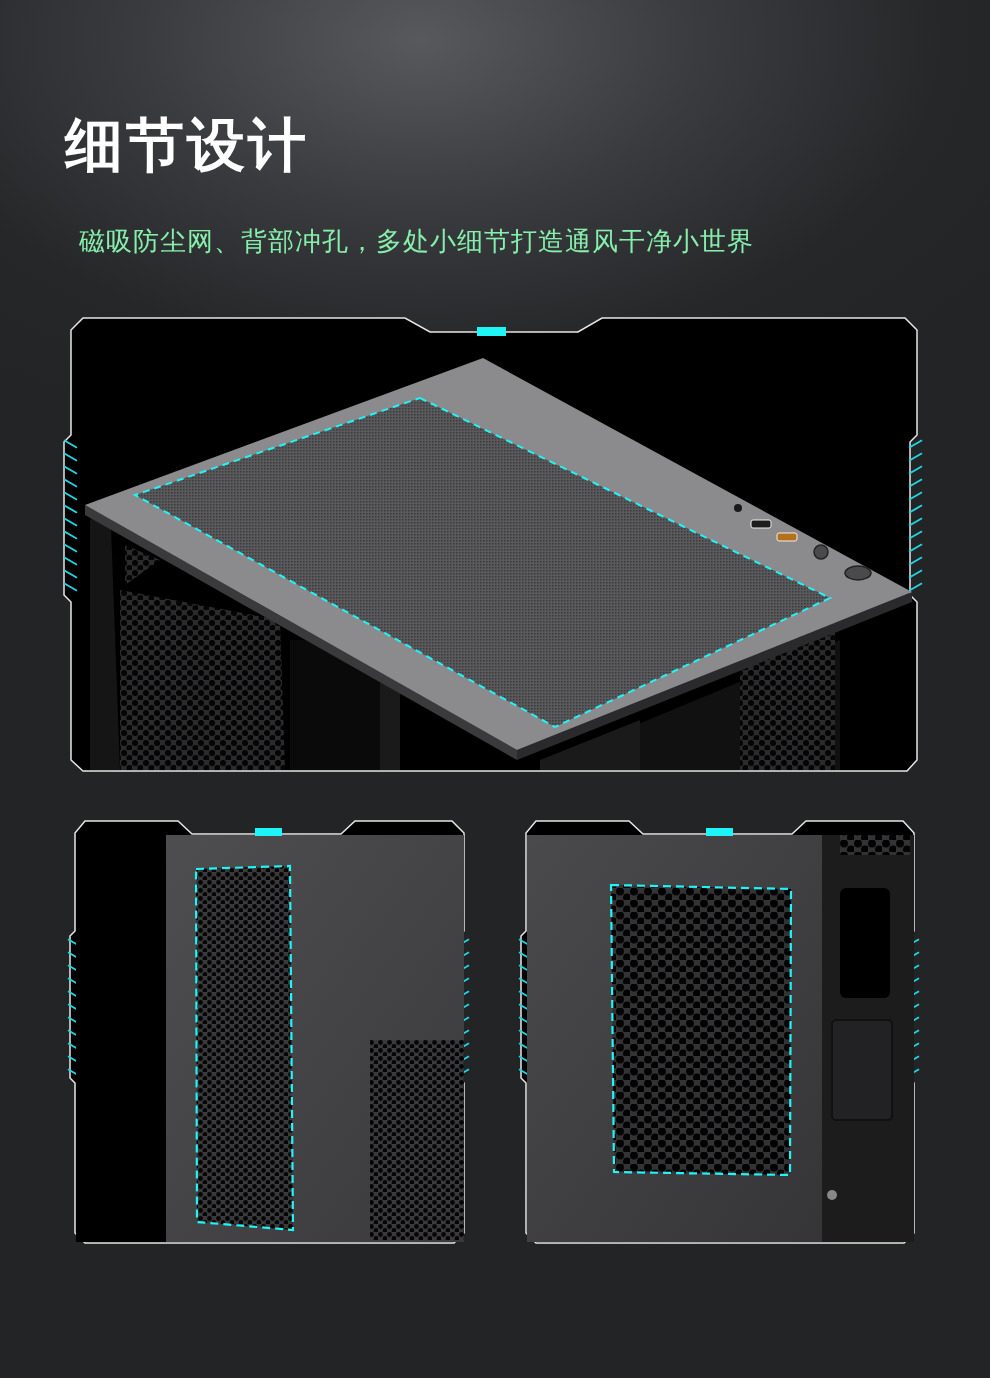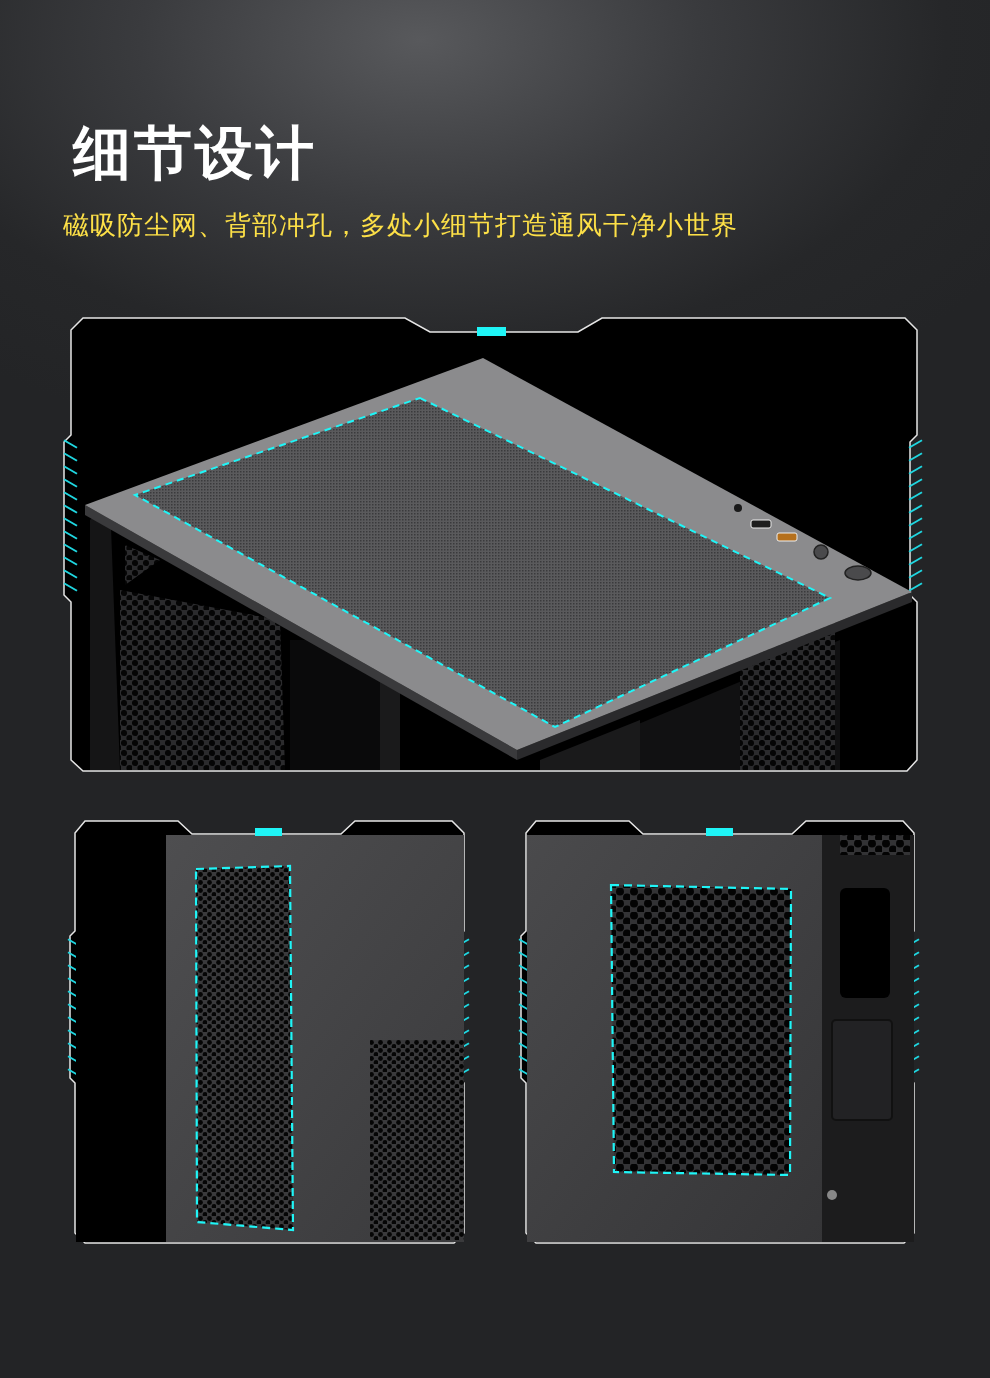--- a/index.html
+++ b/index.html
@@ -6,25 +6,25 @@
   body {
     width:990px; height:1378px; overflow:hidden;
     background: radial-gradient(ellipse 700px 420px at 420px 40px, #58595c 0%, #3a3b3e 40%, #262729 75%, #232426 100%);
     background-color:#232426;
     font-family: "DejaVu Sans", sans-serif;
     position:relative;
   }
   .title {
     position:absolute; left:65px; top:110px;
     color:#ffffff; font-size:58px; font-weight:bold; letter-spacing:3px; line-height:70px;
-    margin:8px;
+    margin:0;
   }
   .subtitle {
     position:absolute; left:63px; top:205px;
-    color:#fde047; font-size:26px; letter-spacing:1px; line-height:40px; margin:0;
+    color:#86efac; font-size:26px; letter-spacing:1px; line-height:40px; margin:16px;
   }
   .frame { position:absolute; }
   .frame svg.bg { position:absolute; left:0; top:0; }
   .photo { position:absolute; overflow:hidden; }
   .product-img { position:absolute; left:0; top:0; }
   .ticks { position:absolute; width:14px; }
   .ticks span { display:block; width:14px; height:13px; position:relative; }
   .ticks span::after {
     content:""; position:absolute; left:0; top:6px; width:15px; height:2px;
     background:#1fd6e0; transform:rotate(30deg); transform-origin:center;

